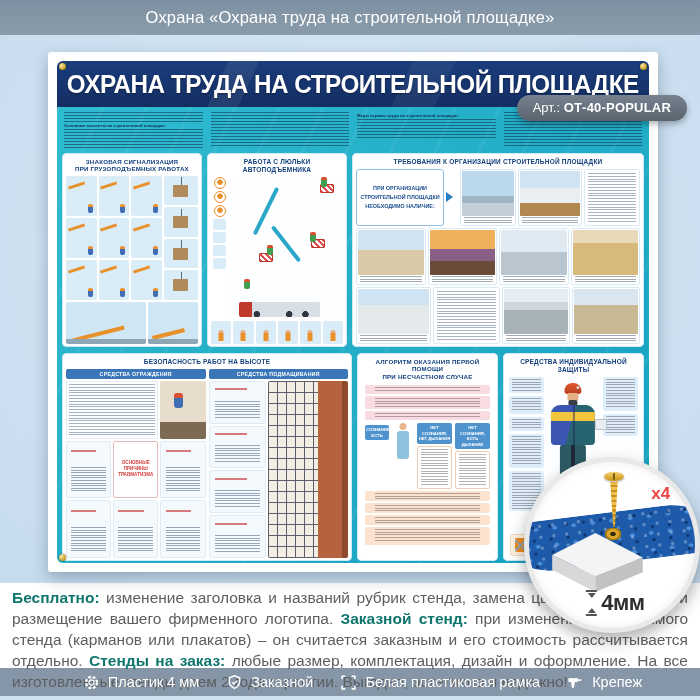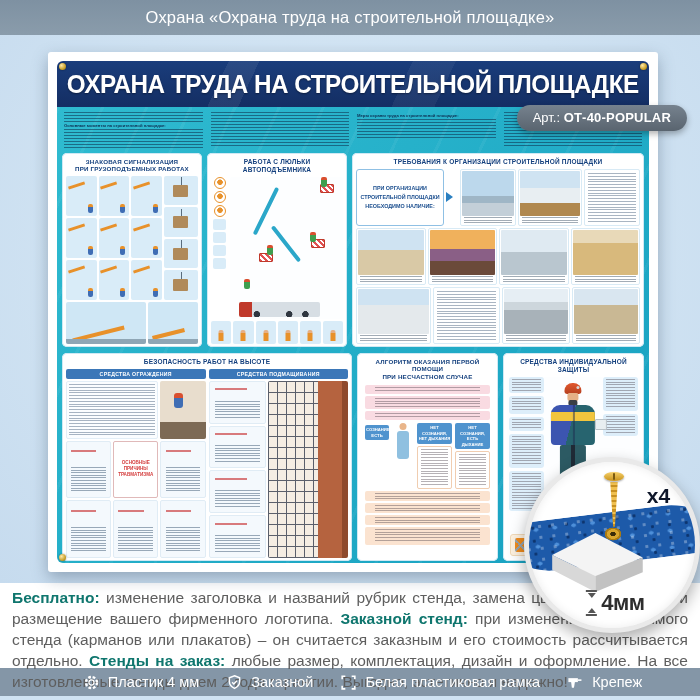--- a/index.html
+++ b/index.html
@@ -144,36 +144,36 @@
   .jacket::after{content:"";position:absolute;top:0;left:50%;width:2px;height:100%;background:#1d2b50;opacity:.5;}
   .hand{position:absolute;top:36px;right:-7px;width:10px;height:9px;background:#e8eef1;border:1px solid #b9c2c8;border-radius:1px;}
   .pants{position:absolute;top:62px;left:50%;transform:translateX(-50%);width:26px;height:50px;background:linear-gradient(90deg,#2c5a63 0 42%,#1f2a36 42% 58%,#2c5a63 58%);border-radius:2px;}
   .boot{position:absolute;width:12px;height:8px;background:#20262c;border-radius:2px 3px 1px 1px;bottom:12px;}
   .bl{left:8px;} .br{right:10px;}
   .vestbox{position:absolute;left:3px;right:3px;bottom:2px;height:22px;background:#fdf1e0;border:1px solid #f0d9b8;border-radius:3px;display:flex;align-items:center;gap:4px;padding:2px 4px;box-sizing:border-box;}
   .vest{flex:0 0 11px;width:11px;height:14px;background:linear-gradient(45deg,transparent 0 44%,#9aa5ad 44% 56%,transparent 56%),linear-gradient(-45deg,transparent 0 44%,#9aa5ad 44% 56%,transparent 56%),#f08c1e;border-radius:2px;}
   .vlines{flex:1;height:14px;}
 
   
-  .badge{position:absolute;top:70px;right:13px;z-index:6;background:linear-gradient(180deg,#76828e,#59646f);border-radius:14px;padding:5px 16px 6px;color:#fff;font-size:13px;box-shadow:0 3px 6px rgba(0,0,0,.3);white-space:nowrap;}
+  .badge{position:absolute;top:60px;right:13px;z-index:6;background:linear-gradient(180deg,#76828e,#59646f);border-radius:14px;padding:5px 16px 6px;color:#fff;font-size:13px;box-shadow:0 3px 6px rgba(0,0,0,.3);white-space:nowrap;}
   .badge .bc{font-weight:bold;letter-spacing:.2px;}
 
   
   .inset{position:absolute;left:524px;top:422px;width:166px;height:166px;border-radius:50%;background:#fff;border:5px solid #e9e9e9;box-shadow:0 7px 16px rgba(0,0,0,.32),inset 0 0 10px rgba(0,0,0,.08);z-index:7;overflow:hidden;}
   .band{position:absolute;left:-12%;top:30%;width:126%;height:31%;transform:rotate(-7deg);border-radius:18px 60px 14px 50px/20px 40px 18px 36px;background:radial-gradient(rgba(255,255,255,.3) 1.5px,transparent 2px),radial-gradient(rgba(8,40,90,.75) 1.5px,transparent 2px),radial-gradient(#4d8fd9 2px,transparent 2.5px),#1d5aa9;background-size:13px 11px,17px 13px,19px 17px,auto;}
   .wedge{position:absolute;left:9%;top:42%;width:62%;height:37%;}
   .wedge i{position:absolute;inset:0;display:block;}
   .wt{clip-path:polygon(8% 38%,50% 2%,96% 42%,50% 72%);background:#f4f4f4;}
   .wl{clip-path:polygon(8% 38%,50% 72%,50% 98%,8% 62%);background:#d8d8d8;}
   .wr{clip-path:polygon(50% 72%,96% 42%,96% 66%,50% 98%);background:#c2c2c2;}
   .washer{position:absolute;left:45%;top:39%;width:18px;height:14px;border-radius:50%;background:radial-gradient(ellipse at center,#3a2c08 2.5px,#d9a62c 3px 6px,#a87a14 6.5px 8px,transparent 8.5px);}
   .shaft{position:absolute;left:calc(50% + 2px);transform:translateX(-50%);top:12%;width:9px;height:27%;background:repeating-linear-gradient(0deg,#c89020 0 2.5px,#f0c050 2.5px 5px);clip-path:polygon(8% 0,92% 0,60% 100%,40% 100%);}
   .shead{position:absolute;left:calc(50% + 2px);transform:translateX(-50%);top:6%;width:20px;height:9px;border-radius:50%;background:linear-gradient(#f6d06a,#c8921a);box-shadow:0 1px 2px rgba(0,0,0,.35);}
   .shead::after{content:"";position:absolute;left:50%;top:1px;transform:translateX(-50%);width:2px;height:7px;background:#7a5a10;border-radius:1px;}
-  .x4{position:absolute;right:15%;top:13%;font-size:21px;font-weight:bold;color:#0f172a;}
+  .x4{position:absolute;right:15%;top:13%;font-size:17px;font-weight:bold;color:#ef4444;}
   .thick{position:absolute;bottom:7%;left:52%;transform:translateX(-50%);display:flex;align-items:center;gap:4px;}
   .tsym{display:flex;flex-direction:column;align-items:center;}
   .tsym .l{width:11px;height:2px;background:#555;display:block;}
   .tsym .d{width:0;height:0;border:4px solid transparent;border-top:5px solid #555;margin:1px 0;display:block;}
   .tsym .u{width:0;height:0;border:4px solid transparent;border-bottom:5px solid #555;margin:1px 0;display:block;}
   .tv{font-size:22px;font-weight:bold;color:#2e2e2e;letter-spacing:-.5px;}
 
   
   .desc{height:85px;padding:4px 12px 0;background:#fff;box-sizing:border-box;font-size:15.5px;line-height:21px;color:#5e5e5e;text-align:justify;}
   .desc b{color:#0f766e;}

